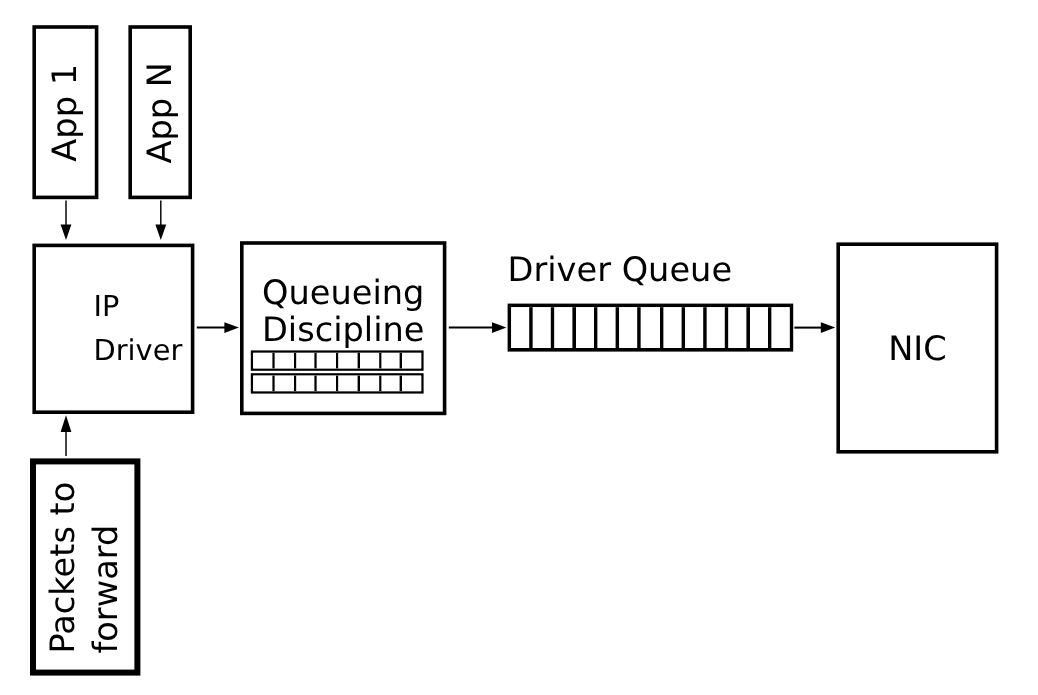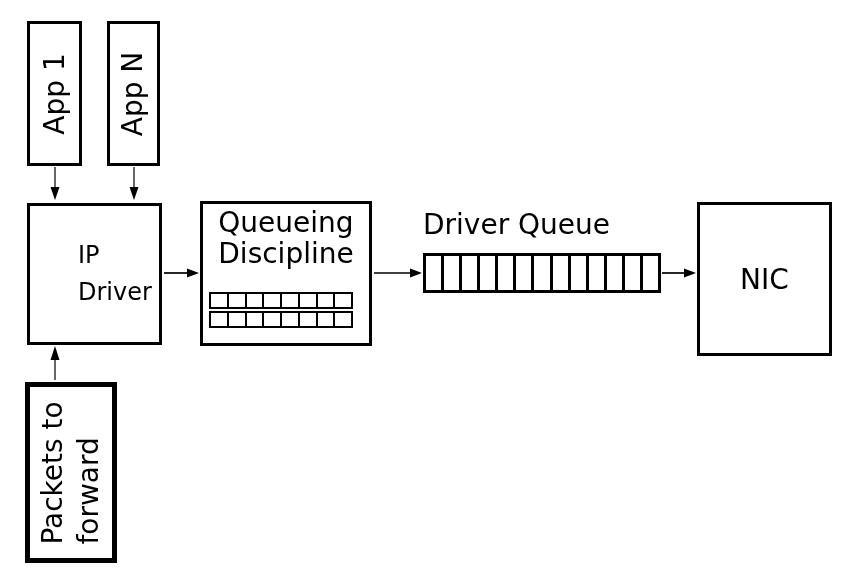--- a/index.html
+++ b/index.html
@@ -47,24 +47,24 @@
     white-space: nowrap;
   }
   .ip-box {
     align-items: center;
     justify-content: flex-start;
     padding-left: 23px;
   }
   .ip-label { font-size: 24px; line-height: 37px; margin-left: 25px; }
   .qd-box { flex-direction: column; justify-content: flex-start; }
   .qd-label {
-    margin-top: 3px;
+    margin-top: 24px;
     font-size: 28px;
     line-height: 31px;
-    text-align: left;
+    text-align: right;
   }
   .strip {
     position: absolute;
     left: 6px;
     width: 144px;
     height: 17px;
     box-sizing: border-box;
     border: 2px solid #000000;
     background: #ffffff;
     display: flex;
@@ -186,21 +186,21 @@
       <div class="qcell"></div>
       <div class="qcell"></div>
       <div class="qcell"></div>
       <div class="qcell"></div>
       <div class="qcell"></div>
       <div class="qcell"></div>
       <div class="qcell"></div>
       <div class="qcell"></div>
     </div>
 
-  <div class="box" style="left:697px; top:202px; width:135px; height:154px;">
+  <div class="box" style="left:697px; top:202px; width:135px; height:176px;">
     <span class="node-label">NIC</span>
   </div>
 
   <div class="box pf-box" style="left:25px; top:382px; width:92px; height:181px;">
     <div class="vtext-multi">
       <div>Packets to</div>
       <div>forward</div>
     </div>
   </div>
 

